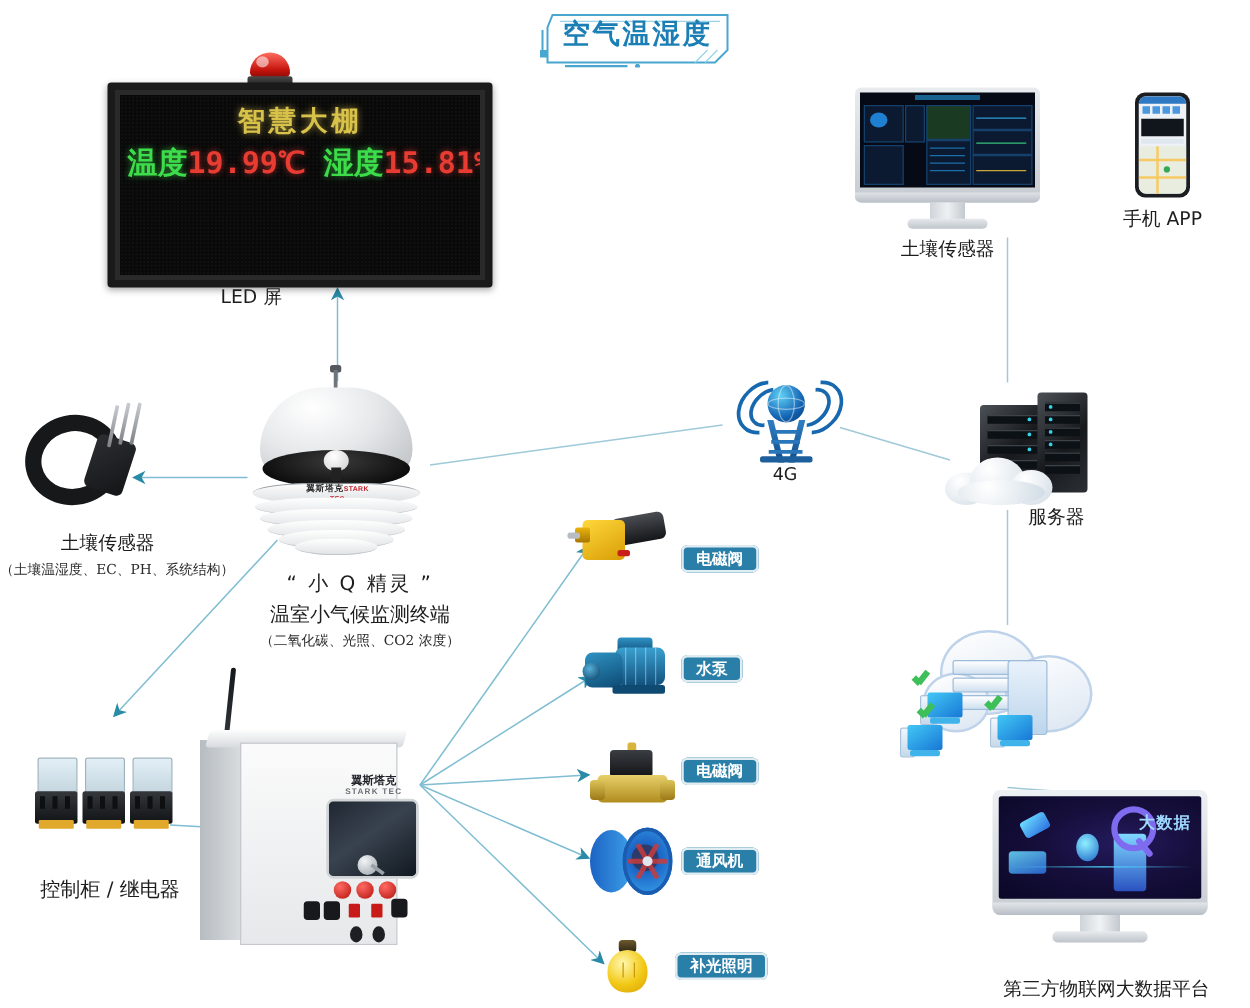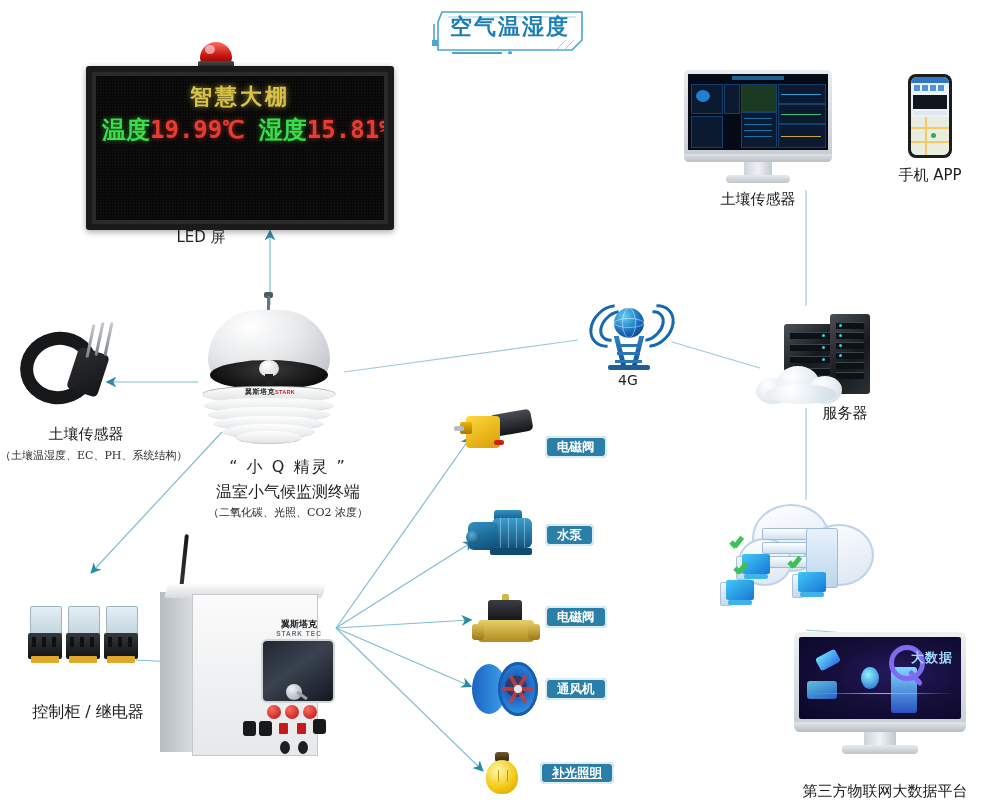--- a/index.html
+++ b/index.html
@@ -578,21 +578,21 @@
     <div class="blade" style="transform:rotate(300deg);"></div>
     <div class="hub"></div>
   </div>
   <div class="abs pill" style="left:545px;top:678px;">通风机</div>
 
   <div class="abs act" id="bulb">
     <div class="cap"></div>
       <div class="glass"></div>
       <div class="fil"></div>
   </div>
-  <div class="abs pill" style="left:540px;top:762px;text-decoration:underline;">补光照明</div>
+  <div class="abs pill" style="left:540px;top:762px;">补光照明</div>
 
   <div class="abs" id="cloudp">
     <div class="cl k1"></div>
       <div class="cl k2"></div>
       <div class="cl k3"></div>
     <div class="rack">
       <div class="rr" style="top:8px;"></div>
       <div class="rr" style="top:22px;"></div>
       <div class="rr" style="top:36px;"></div>
       <div class="tower"></div>

